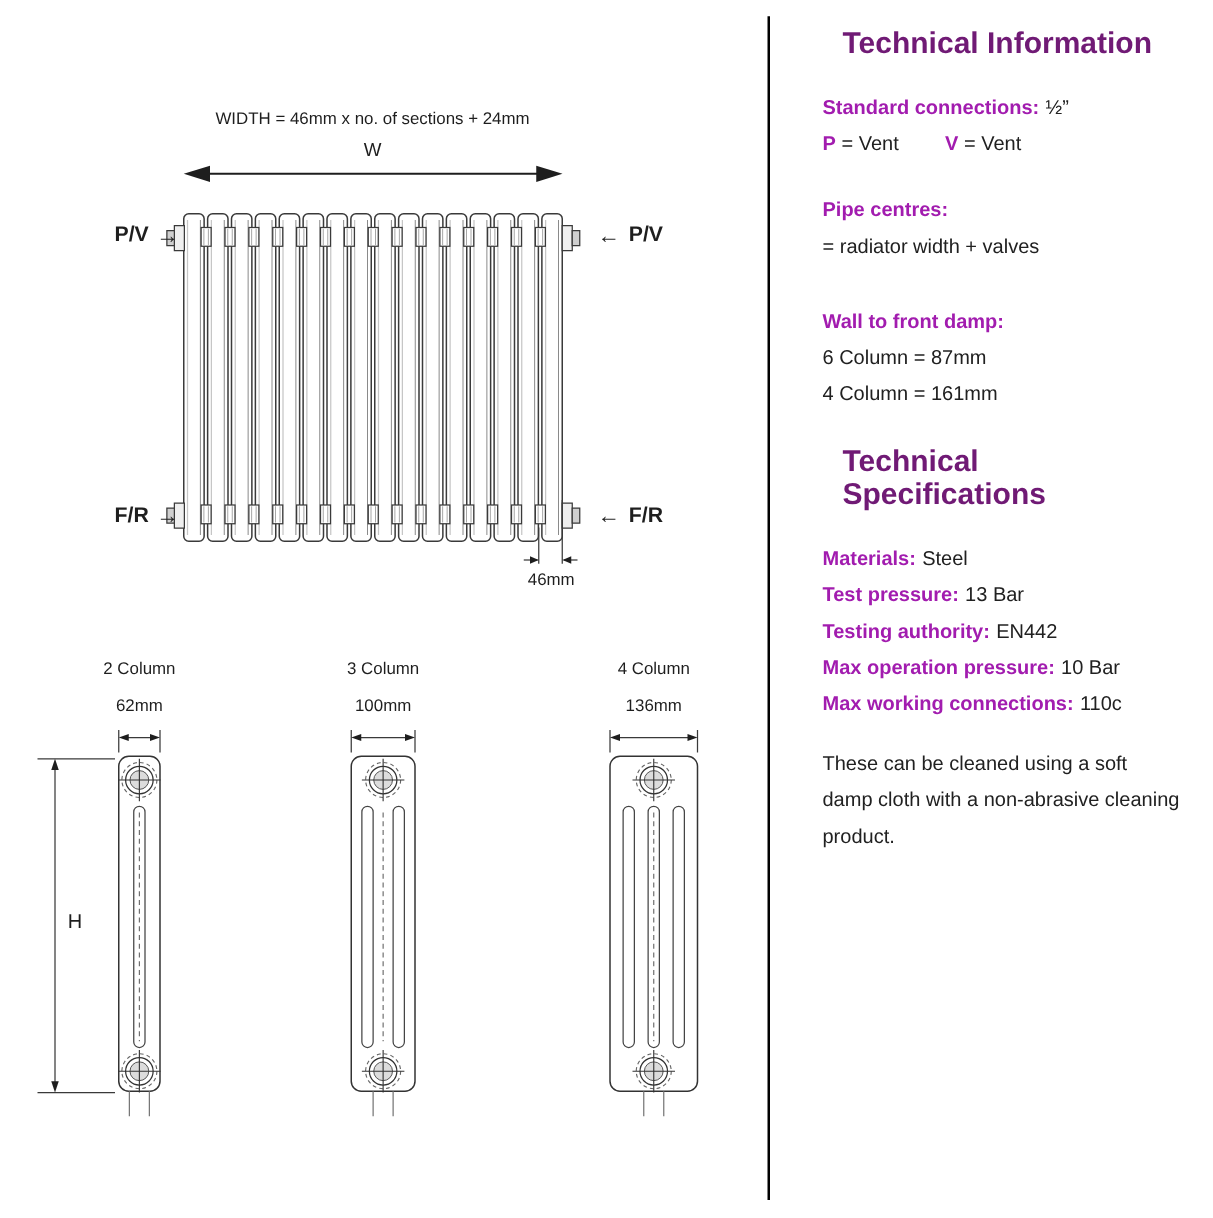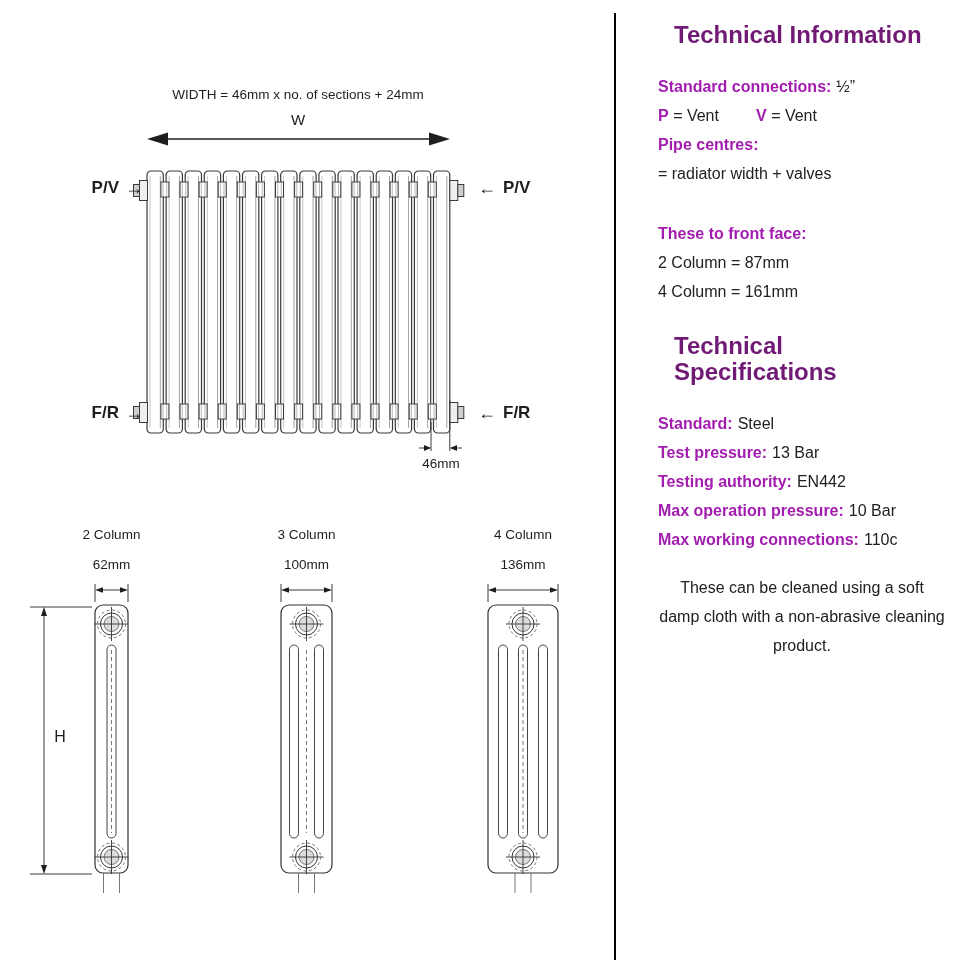--- a/index.html
+++ b/index.html
@@ -9,25 +9,25 @@
   svg text{fill:#1e1e1e;font-family:"Liberation Sans",sans-serif;}
 
   .info-col{position:absolute;left:658px;top:0;width:304px;font-size:16px;line-height:29px;color:#212121;}
   .b{font-weight:700;color:#a21caf;}
   .val{margin-left:5px;}
   .h-pink{color:#701a75;font-size:24px;font-weight:700;line-height:26px;margin:16px;}
   #title-info{margin-top:22px;}
   .block-std{margin-top:24px;}
   .legend-row{display:flex;}
   .legend-cell1{width:98px;}
-  .block-pipe{}
+  .block-pipe{margin-top:24px;}
   .block-wall{margin-top:31px;}
   #title-specs{margin-top:27px;}
   .spec-rows{margin-top:24px;}
-  .note{margin-top:19px;max-width:288px;text-align:center;}
+  .note{margin-top:19px;max-width:288px;}
 </style>
 </head>
 <body>
 
 <div class="page">
 
   <svg class="drawing" width="640" height="974" viewBox="0 0 640 974">
     <defs>
       <g id="tube">
         <rect x="0" y="0" width="16.3" height="262" rx="4" fill="#fff" stroke="#3a3a3a" stroke-width="1.2"></rect>
@@ -273,29 +273,29 @@
         <span><span class="b">V</span> <span>= Vent</span></span>
       </div>
     </div>
 
     <div class="block-pipe">
       <div class="b">Pipe centres:</div>
       <div>= radiator width + valves</div>
     </div>
 
     <div class="block-wall">
-      <div class="b">These to front face:</div>
-      <div>2 Column = 87mm</div>
+      <div class="b">Wall to front damp:</div>
+      <div>6 Column = 87mm</div>
       <div>4 Column = 161mm</div>
     </div>
 
     <h2 class="h-pink" id="title-specs">Technical Specifications</h2>
 
     <div class="spec-rows">
-      <div><span class="b">Standard:</span><span class="val">Steel</span></div>
+      <div><span class="b">Materials:</span><span class="val">Steel</span></div>
       <div><span class="b">Test pressure:</span><span class="val">13 Bar</span></div>
       <div><span class="b">Testing authority:</span><span class="val">EN442</span></div>
       <div><span class="b">Max operation pressure:</span><span class="val">10 Bar</span></div>
       <div><span class="b">Max working connections:</span><span class="val">110c</span></div>
     </div>
 
     <p class="note">These can be cleaned using a soft damp cloth with a non-abrasive cleaning product.</p>
   </div>
 </div>
 

